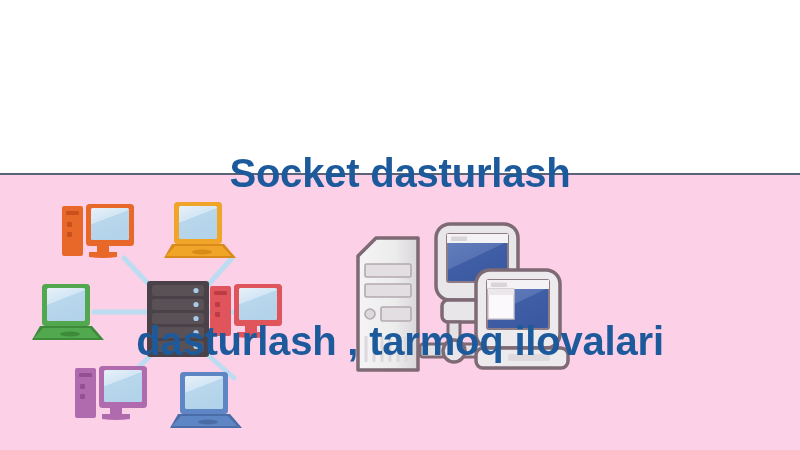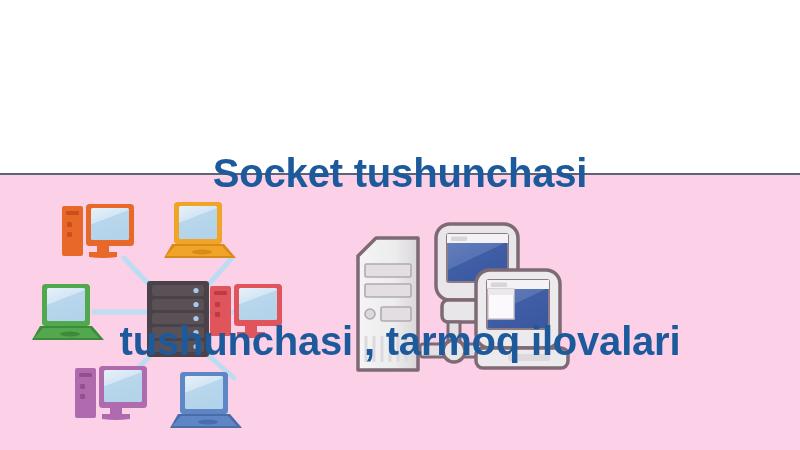--- a/index.html
+++ b/index.html
@@ -49,22 +49,22 @@
 </head>
 <body>
 
 <div id="slide">
 
   <div class="band-white"></div>
   <div class="band-rule"></div>
   <div class="band-pink"></div>
 
   <div class="title">
-    <span class="ln">Socket tushunchasi</span>
-    <span class="ln">tushunchasi , tarmoq ilovalari</span>
+    <span class="ln">Socket dasturlash</span>
+    <span class="ln">dasturlash , tarmoq ilovalari</span>
     
   </div>
 
   <div class="art" style="left:28px; top:186px; width:300px; height:245px;">
     <svg width="300" height="245" viewBox="0 0 300 245">
       <defs>
         <linearGradient id="scr" x1="0" y1="0" x2="0.45" y2="1">
           <stop offset="0%" stop-color="#e7f1f9"></stop>
           <stop offset="42%" stop-color="#d3e6f4"></stop>
           <stop offset="43%" stop-color="#b9d7ec"></stop>

